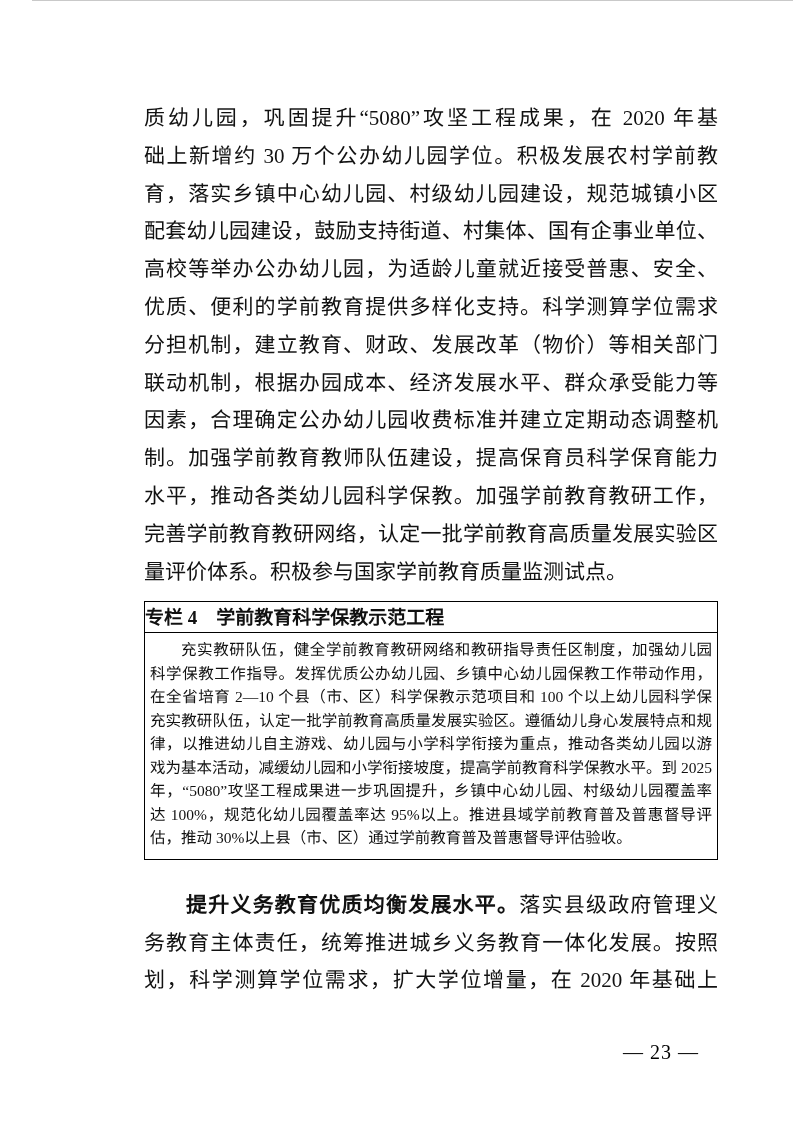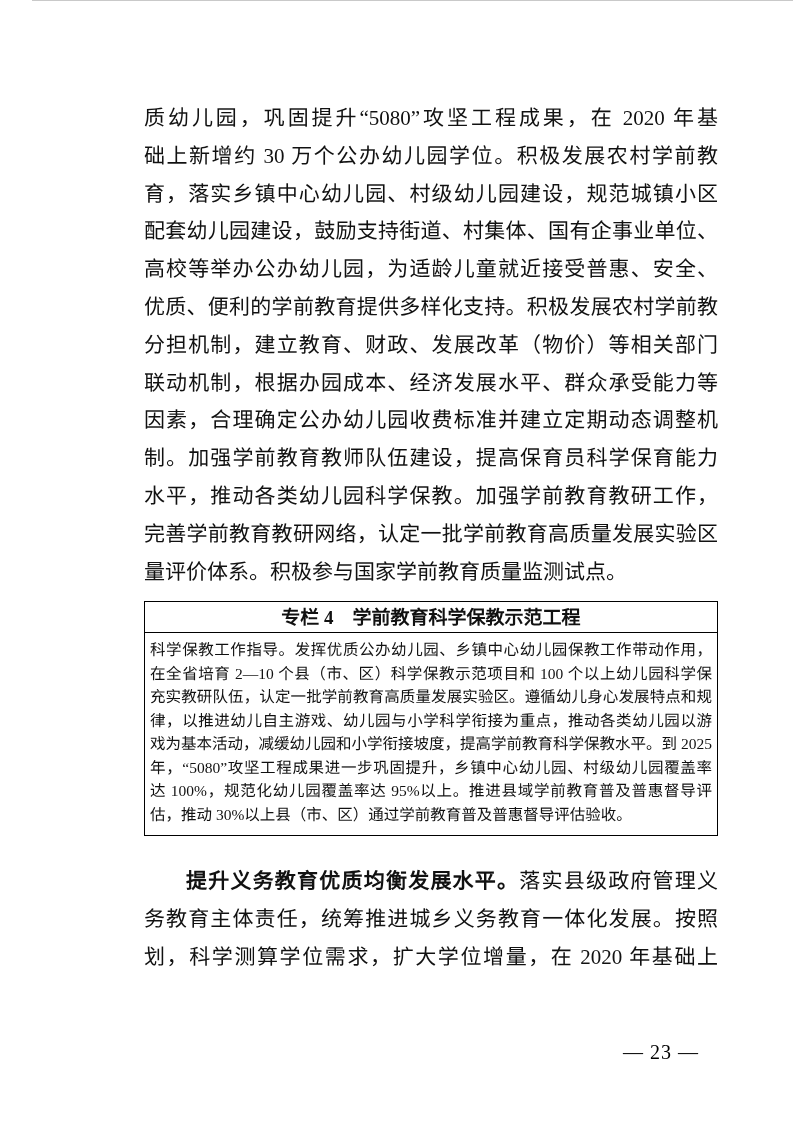--- a/index.html
+++ b/index.html
@@ -42,21 +42,21 @@
   .para .bline .lead-bold { font-weight: 700; }
   
   .column-box {
     margin-top: 10px;
     border: 1.5px solid #000000;
     width: 574px;
   }
   .column-box .box-title {
     font-size: 19px;
     font-weight: 700;
-    text-align: center;
+    text-align: left;
     line-height: 31px;
     height: 31px;
     border-bottom: 1.5px solid #000000;
     overflow: hidden;
   }
   .column-box .box-body {
     padding: 5px 5px 9px 5px;
   }
   .column-box .box-body .xline {
     font-size: 15.5px;
@@ -88,33 +88,34 @@
   <div class="scan-edge"></div>
 
   <div class="content">
 
     <div class="para">
       <div class="bline">质幼儿园，巩固提升“5080”攻坚工程成果，在 2020 年基</div>
       <div class="bline">础上新增约 30 万个公办幼儿园学位。积极发展农村学前教</div>
       <div class="bline">育，落实乡镇中心幼儿园、村级幼儿园建设，规范城镇小区</div>
       <div class="bline">配套幼儿园建设，鼓励支持街道、村集体、国有企事业单位、</div>
       <div class="bline">高校等举办公办幼儿园，为适龄儿童就近接受普惠、安全、</div>
-      <div class="bline">优质、便利的学前教育提供多样化支持。积极发展农村学前教</div>
+      <div class="bline">优质、便利的学前教育提供多样化支持。科学测算学位需求</div>
       <div class="bline">分担机制，建立教育、财政、发展改革（物价）等相关部门</div>
       <div class="bline">联动机制，根据办园成本、经济发展水平、群众承受能力等</div>
       <div class="bline">因素，合理确定公办幼儿园收费标准并建立定期动态调整机</div>
       <div class="bline">制。加强学前教育教师队伍建设，提高保育员科学保育能力</div>
       <div class="bline">水平，推动各类幼儿园科学保教。加强学前教育教研工作，</div>
       <div class="bline">完善学前教育教研网络，认定一批学前教育高质量发展实验区</div>
       <div class="bline flush">量评价体系。积极参与国家学前教育质量监测试点。</div>
     </div>
 
     <div class="column-box">
       <div class="box-title">专栏 4　学前教育科学保教示范工程</div>
       <div class="box-body">
+        <div class="xline indent">充实教研队伍，健全学前教育教研网络和教研指导责任区制度，加强幼儿园</div>
         <div class="xline">科学保教工作指导。发挥优质公办幼儿园、乡镇中心幼儿园保教工作带动作用，</div>
         <div class="xline">在全省培育 2—10 个县（市、区）科学保教示范项目和 100 个以上幼儿园科学保</div>
         <div class="xline">充实教研队伍，认定一批学前教育高质量发展实验区。遵循幼儿身心发展特点和规</div>
         <div class="xline">律，以推进幼儿自主游戏、幼儿园与小学科学衔接为重点，推动各类幼儿园以游</div>
         <div class="xline">戏为基本活动，减缓幼儿园和小学衔接坡度，提高学前教育科学保教水平。到 2025</div>
         <div class="xline">年，“5080”攻坚工程成果进一步巩固提升，乡镇中心幼儿园、村级幼儿园覆盖率</div>
         <div class="xline">达 100%，规范化幼儿园覆盖率达 95%以上。推进县域学前教育普及普惠督导评</div>
         <div class="xline flush">估，推动 30%以上县（市、区）通过学前教育普及普惠督导评估验收。</div>
       </div>
     </div>

